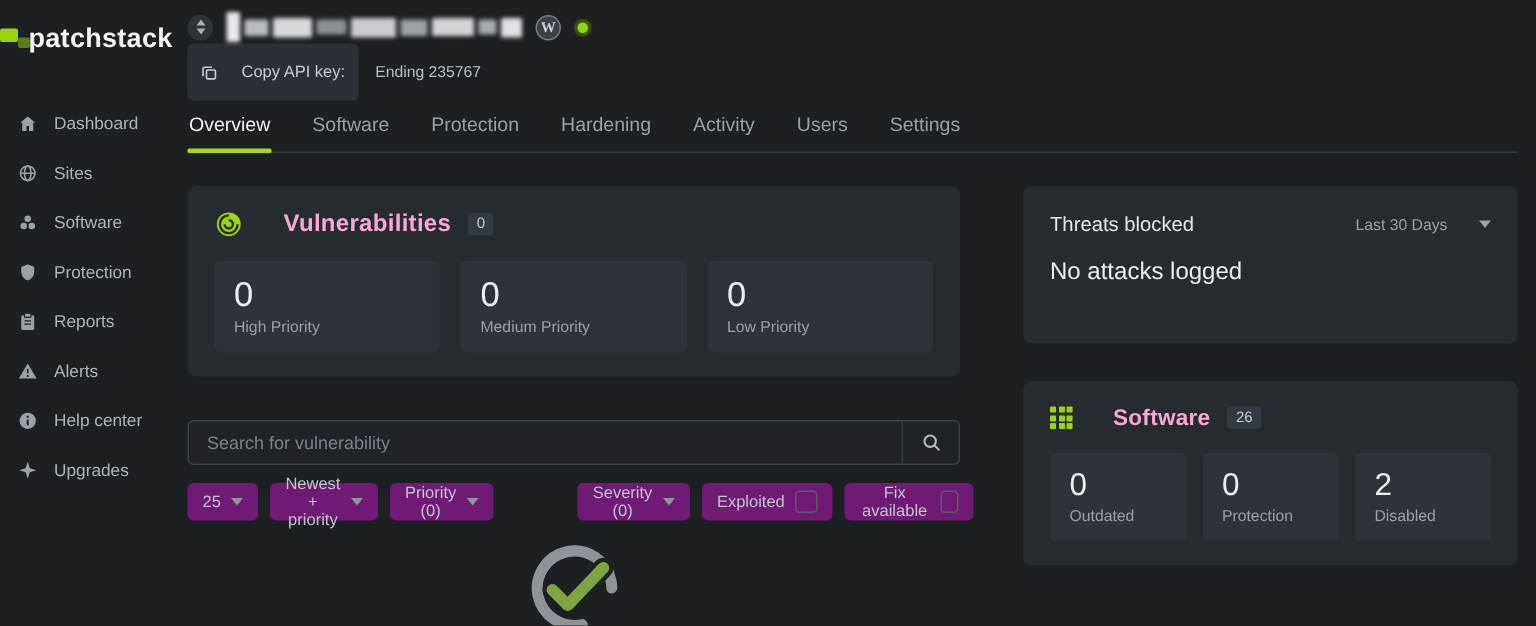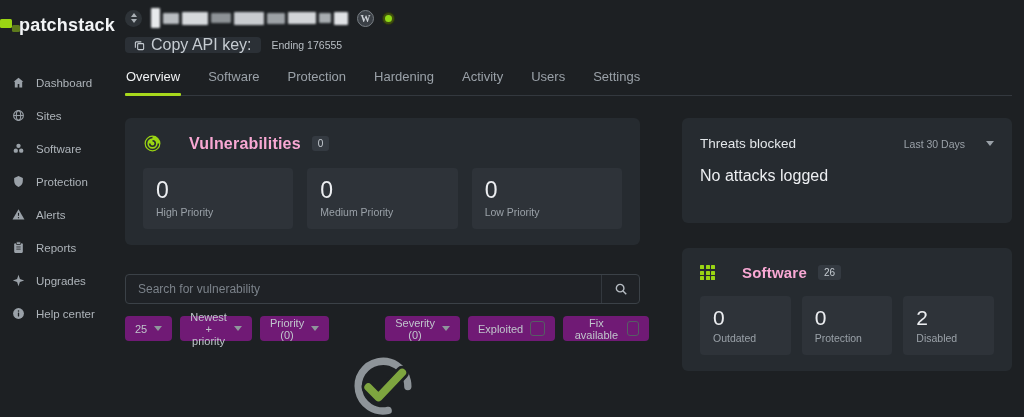--- a/index.html
+++ b/index.html
@@ -25,21 +25,21 @@
   .main { flex:1; padding:8px 12px 0 10px; display:flex; flex-direction:column; }
   .toprow { display:flex; align-items:center; gap:9px; height:26px; }
   .switcher { width:17px; height:17px; border-radius:50%; background:#2e3338; display:flex; flex-direction:column; align-items:center; justify-content:center; gap:2px; cursor:pointer; }
   .tri-up { width:0; height:0; border-left:3px solid transparent; border-right:3px solid transparent; border-bottom:4px solid #aab0b6; }
   .tri-dn { width:0; height:0; border-left:3px solid transparent; border-right:3px solid transparent; border-top:4px solid #aab0b6; }
   .redacted { display:flex; align-items:center; gap:3px; filter:blur(1.3px); }
   .redacted i { display:block; border-radius:1px; }
   .wp-badge { width:17px; height:17px; border-radius:50%; background:#3b4046; border:1px solid #787e84; color:#cdd1d6; font-family:"Liberation Serif", serif; font-size:10px; font-weight:bold; display:flex; align-items:center; justify-content:center; }
   .status-dot { width:11px; height:11px; border-radius:50%; background:#8fd816; border:2px solid #40500f; box-shadow:0 0 0 1px #2a3310; }
   .apirow { margin-top:9px; display:flex; align-items:center; gap:11px; height:22px; }
-  .api-btn { display:flex; align-items:center; gap:6px; background:#2b3036; border:none; border-radius:4px; height:16px; padding:0 9px; color:#c6ccd2; font-size:16px; font-family:inherit; cursor:pointer; }
+  .api-btn { display:flex; align-items:center; gap:16px; background:#2b3036; border:none; border-radius:4px; height:38px; padding:0 9px; color:#c6ccd2; font-size:11px; font-family:inherit; cursor:pointer; }
   .api-ending { font-size:10.5px; color:#b9bfc5; }
   
   .tabs { margin-top:7px; display:flex; gap:26px; border-bottom:1px solid #33383e; }
   .tab { position:relative; padding:9px 1px 11px; font-size:13px; color:#9aa1a8; cursor:pointer; }
   .tab.active { color:#f0f2f4; }
   .tab.active::after { content:""; position:absolute; left:0; right:0; bottom:-1px; height:3px; background:#a8d91c; border-radius:1px; }
   
   .columns { margin-top:22px; display:flex; gap:42px; }
   .left-pane { width:515px; flex:0 0 515px; display:flex; flex-direction:column; }
   .right-pane { flex:1; display:flex; flex-direction:column; }
@@ -111,48 +111,48 @@
       <span class="nav-label">Software</span>
     </div>
     <div class="nav-item">
       <svg width="13" height="13" viewBox="0 0 24 24" fill="#9aa1a8">
           <path d="M12 2l8 3.5V11c0 5.5-3.5 9.5-8 11-4.5-1.5-8-5.5-8-11V5.5z"></path>
         </svg>
       <span class="nav-label">Protection</span>
     </div>
     <div class="nav-item">
       <svg width="13" height="13" viewBox="0 0 24 24" fill="#9aa1a8">
-          <path d="M12 2.5L23 21H1z"></path>
-          <line x1="12" y1="9" x2="12" y2="14.5" stroke="#1d2023" stroke-width="2"></line>
-          <circle cx="12" cy="17.8" r="1.2" fill="#1d2023"></circle>
-        </svg>
-      <span class="nav-label">Alerts</span>
-    </div>
-    <div class="nav-item">
-      <svg width="13" height="13" viewBox="0 0 24 24" fill="#9aa1a8">
           <rect x="4" y="4" width="16" height="18" rx="2"></rect>
           <rect x="8" y="1.5" width="8" height="5" rx="1" fill="#9aa1a8" stroke="#1d2023" stroke-width="1.5"></rect>
           <line x1="8" y1="11" x2="16" y2="11" stroke="#1d2023" stroke-width="1.5"></line>
           <line x1="8" y1="15" x2="16" y2="15" stroke="#1d2023" stroke-width="1.5"></line>
         </svg>
       <span class="nav-label">Reports</span>
     </div>
     <div class="nav-item">
       <svg width="13" height="13" viewBox="0 0 24 24" fill="#9aa1a8">
-          <path d="M12 1.5l2.6 7.9 7.9 2.6-7.9 2.6L12 22.5l-2.6-7.9-7.9-2.6 7.9-2.6z"></path>
-        </svg>
-      <span class="nav-label">Upgrades</span>
+          <path d="M12 2.5L23 21H1z"></path>
+          <line x1="12" y1="9" x2="12" y2="14.5" stroke="#1d2023" stroke-width="2"></line>
+          <circle cx="12" cy="17.8" r="1.2" fill="#1d2023"></circle>
+        </svg>
+      <span class="nav-label">Alerts</span>
     </div>
     <div class="nav-item">
       <svg width="13" height="13" viewBox="0 0 24 24" fill="#9aa1a8">
           <circle cx="12" cy="12" r="10"></circle>
           <circle cx="12" cy="7.2" r="1.4" fill="#1d2023"></circle>
           <rect x="10.8" y="10.2" width="2.4" height="7.5" rx="1" fill="#1d2023"></rect>
         </svg>
       <span class="nav-label">Help center</span>
+    </div>
+    <div class="nav-item">
+      <svg width="13" height="13" viewBox="0 0 24 24" fill="#9aa1a8">
+          <path d="M12 1.5l2.6 7.9 7.9 2.6-7.9 2.6L12 22.5l-2.6-7.9-7.9-2.6 7.9-2.6z"></path>
+        </svg>
+      <span class="nav-label">Upgrades</span>
     </div>
   </div>
 </div>
 
 <div class="main">
 
   <div class="toprow">
     <div class="switcher">
       <span class="tri-up"></span>
       <span class="tri-dn"></span>
@@ -173,21 +173,21 @@
   </div>
 
   <div class="apirow">
     <button class="api-btn">
       <svg width="11" height="11" viewBox="0 0 24 24" fill="none" stroke="#c6ccd2" stroke-width="2.4">
           <rect x="8" y="8" width="13" height="13" rx="2"></rect>
           <path d="M16 4H5a2 2 0 0 0-2 2v11"></path>
         </svg>
       <span>Copy API key:</span>
     </button>
-    <span class="api-ending">Ending 176555</span>
+    <span class="api-ending">Ending 235767</span>
   </div>
 
   <div class="tabs">
     <div class="tab active">Overview</div>
     <div class="tab">Software</div>
     <div class="tab">Protection</div>
     <div class="tab">Hardening</div>
     <div class="tab">Activity</div>
     <div class="tab">Users</div>
     <div class="tab">Settings</div>

